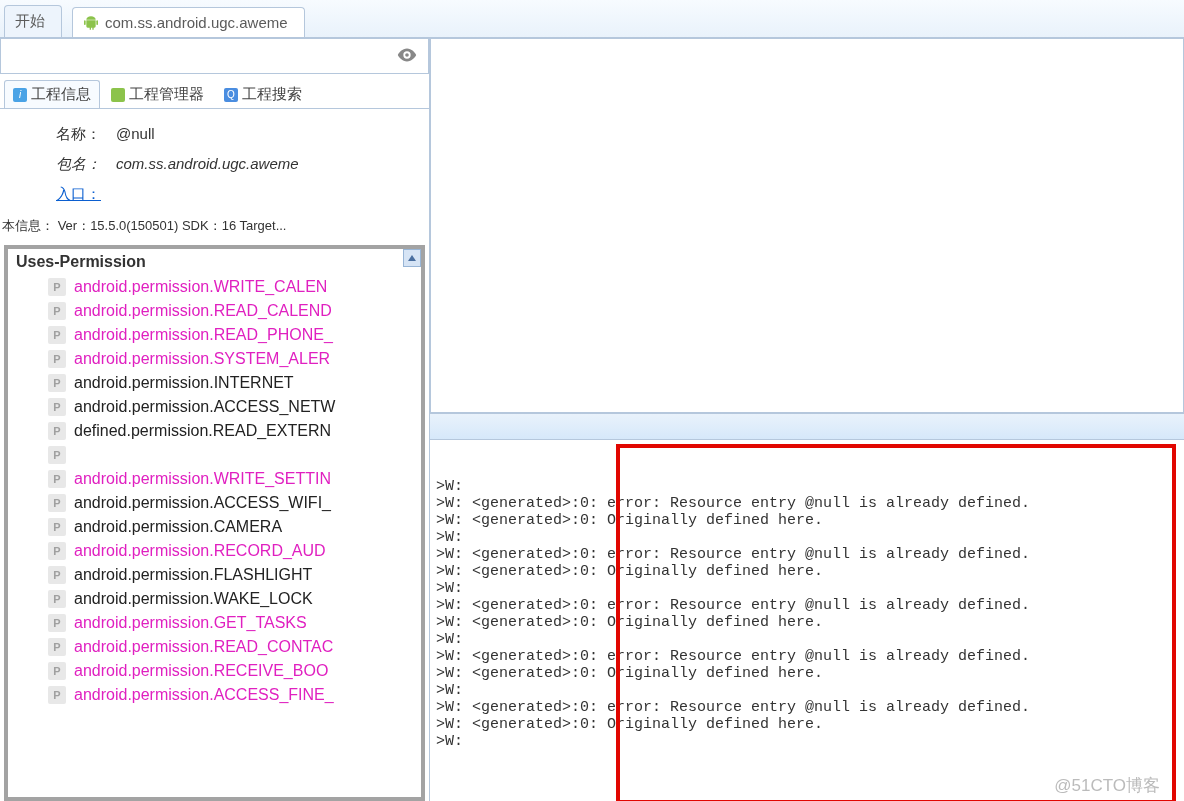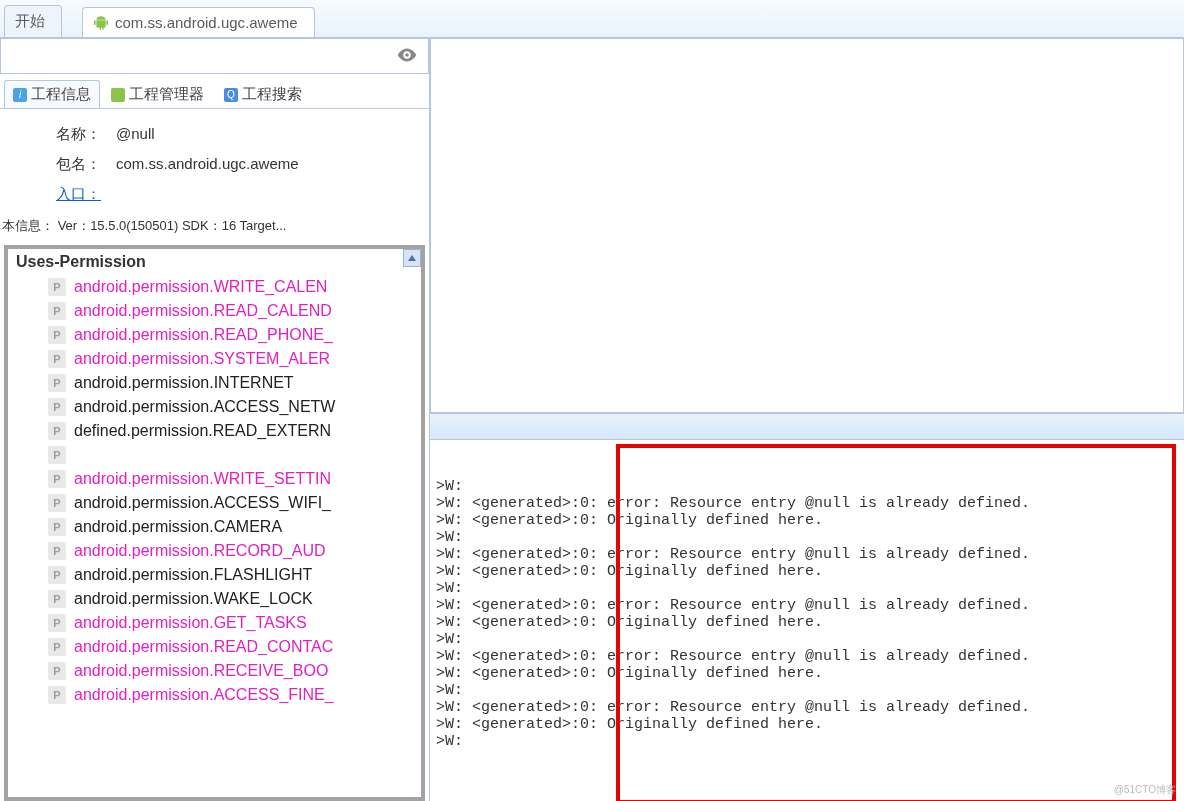--- a/index.html
+++ b/index.html
@@ -21,21 +21,21 @@
     background: linear-gradient(#f7fbff,#e9f2fb);
   }
   .tab {
     display: inline-flex;
     align-items: center;
     gap: 6px;
     padding: 6px 16px 6px 10px;
     border: 1px solid #b5c7dc;
     border-bottom: none;
     background: #fff;
-    margin-right: 20px;
+    margin-right: 10px;
     border-radius: 4px 4px 0 0;
     color: #5b5b5b;
     cursor: pointer;
     font-size: 15px;
   }
   .tab.inactive {
     background: #edf4fc;
   }
   .android-icon {
     width:16px;height:16px;display:inline-block;
@@ -180,23 +180,23 @@
     border:4px solid #e10600;
     top:4px;
     left:186px;
     width:560px;
     height:360px;
     pointer-events:none;
   }
   .watermark {
     position:absolute;
     bottom:4px;
-    right:8px;
+    right:24px;
     color:#bbb;
-    font-size:10px;
+    font-size:17px;
     font-family:"Microsoft YaHei",Arial;
   }
 </style>
 </head>
 <body>
 
 <div class="tab-bar">
   <div class="tab inactive">
     <span>开始</span>
   </div>
@@ -240,21 +240,21 @@
         <span style="display:inline-block;width:14px;height:14px;background:#4a8de0;border-radius:2px;color:#fff;font-size:10px;line-height:14px;text-align:center;">Q</span>
         <span>工程搜索</span>
       </div>
     </div>
 
     <div class="info-block">
       <div class="info-row" style="padding-left:48px;">
         <span class="info-label">名称：</span>
         <span>@null</span>
       </div>
-      <div class="info-row" style="padding-left:48px;">
+      <div class="info-row" style="padding-left:48px;font-style:italic;">
         <span class="info-label">包名：</span>
         <span>com.ss.android.ugc.aweme</span>
       </div>
       <div class="info-row" style="padding-left:48px;">
         <span class="info-link"><span>入口：</span><span> </span></span>
       </div>
     </div>
     <div class="version-row">
       <span>本信息：</span>
       <span>Ver：15.5.0(150501) SDK：16 Target...</span>

